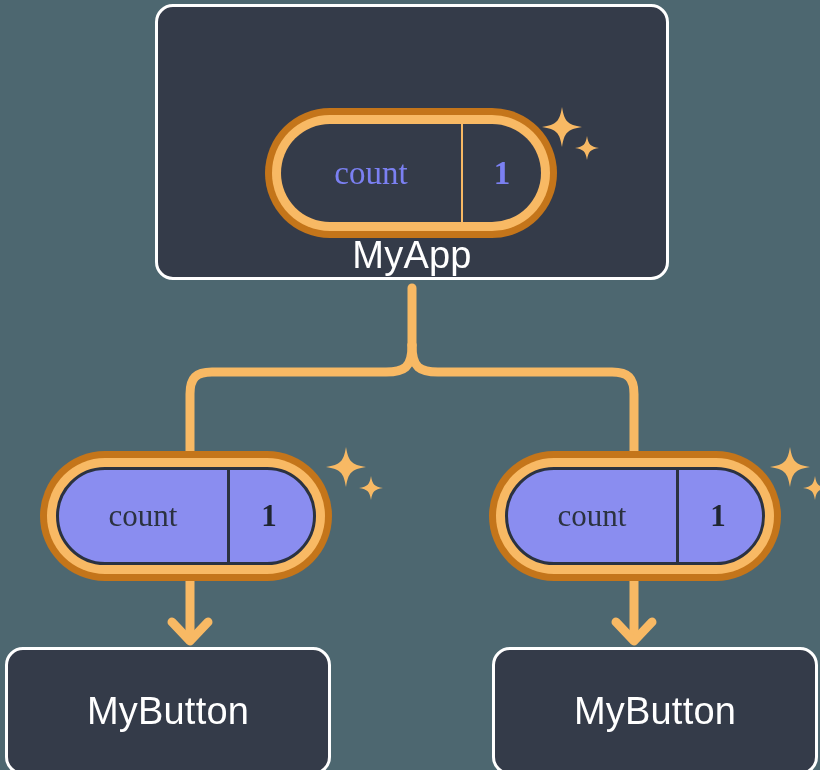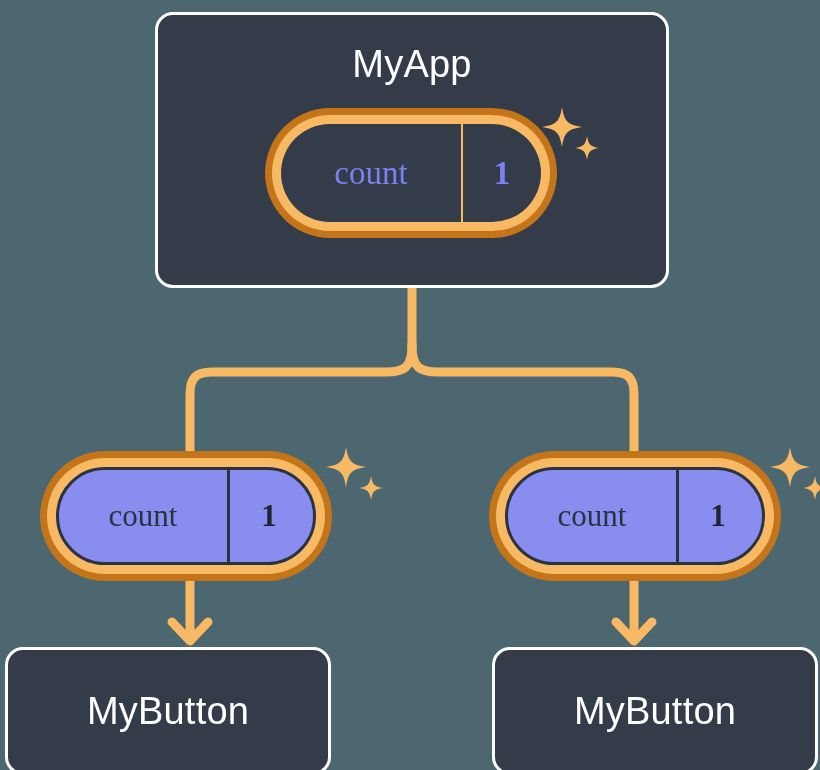--- a/index.html
+++ b/index.html
@@ -42,24 +42,24 @@
   .node-title {
     color: #ffffff;
     font-size: 38px;
     font-weight: 400;
     letter-spacing: 0.2px;
     white-space: nowrap;
   }
 
   #box-myapp {
     left: 155px;
-    top: 12px;
+    top: 4px;
     width: 514px;
     height: 276px;
-    align-items: flex-start;
+    align-items: flex-end;
   }
   #box-myapp .node-title {
     margin-top: 28px;
   }
 
   #box-mybutton-left {
     left: 5px;
     top: 647px;
     width: 326px;
     height: 128px;

